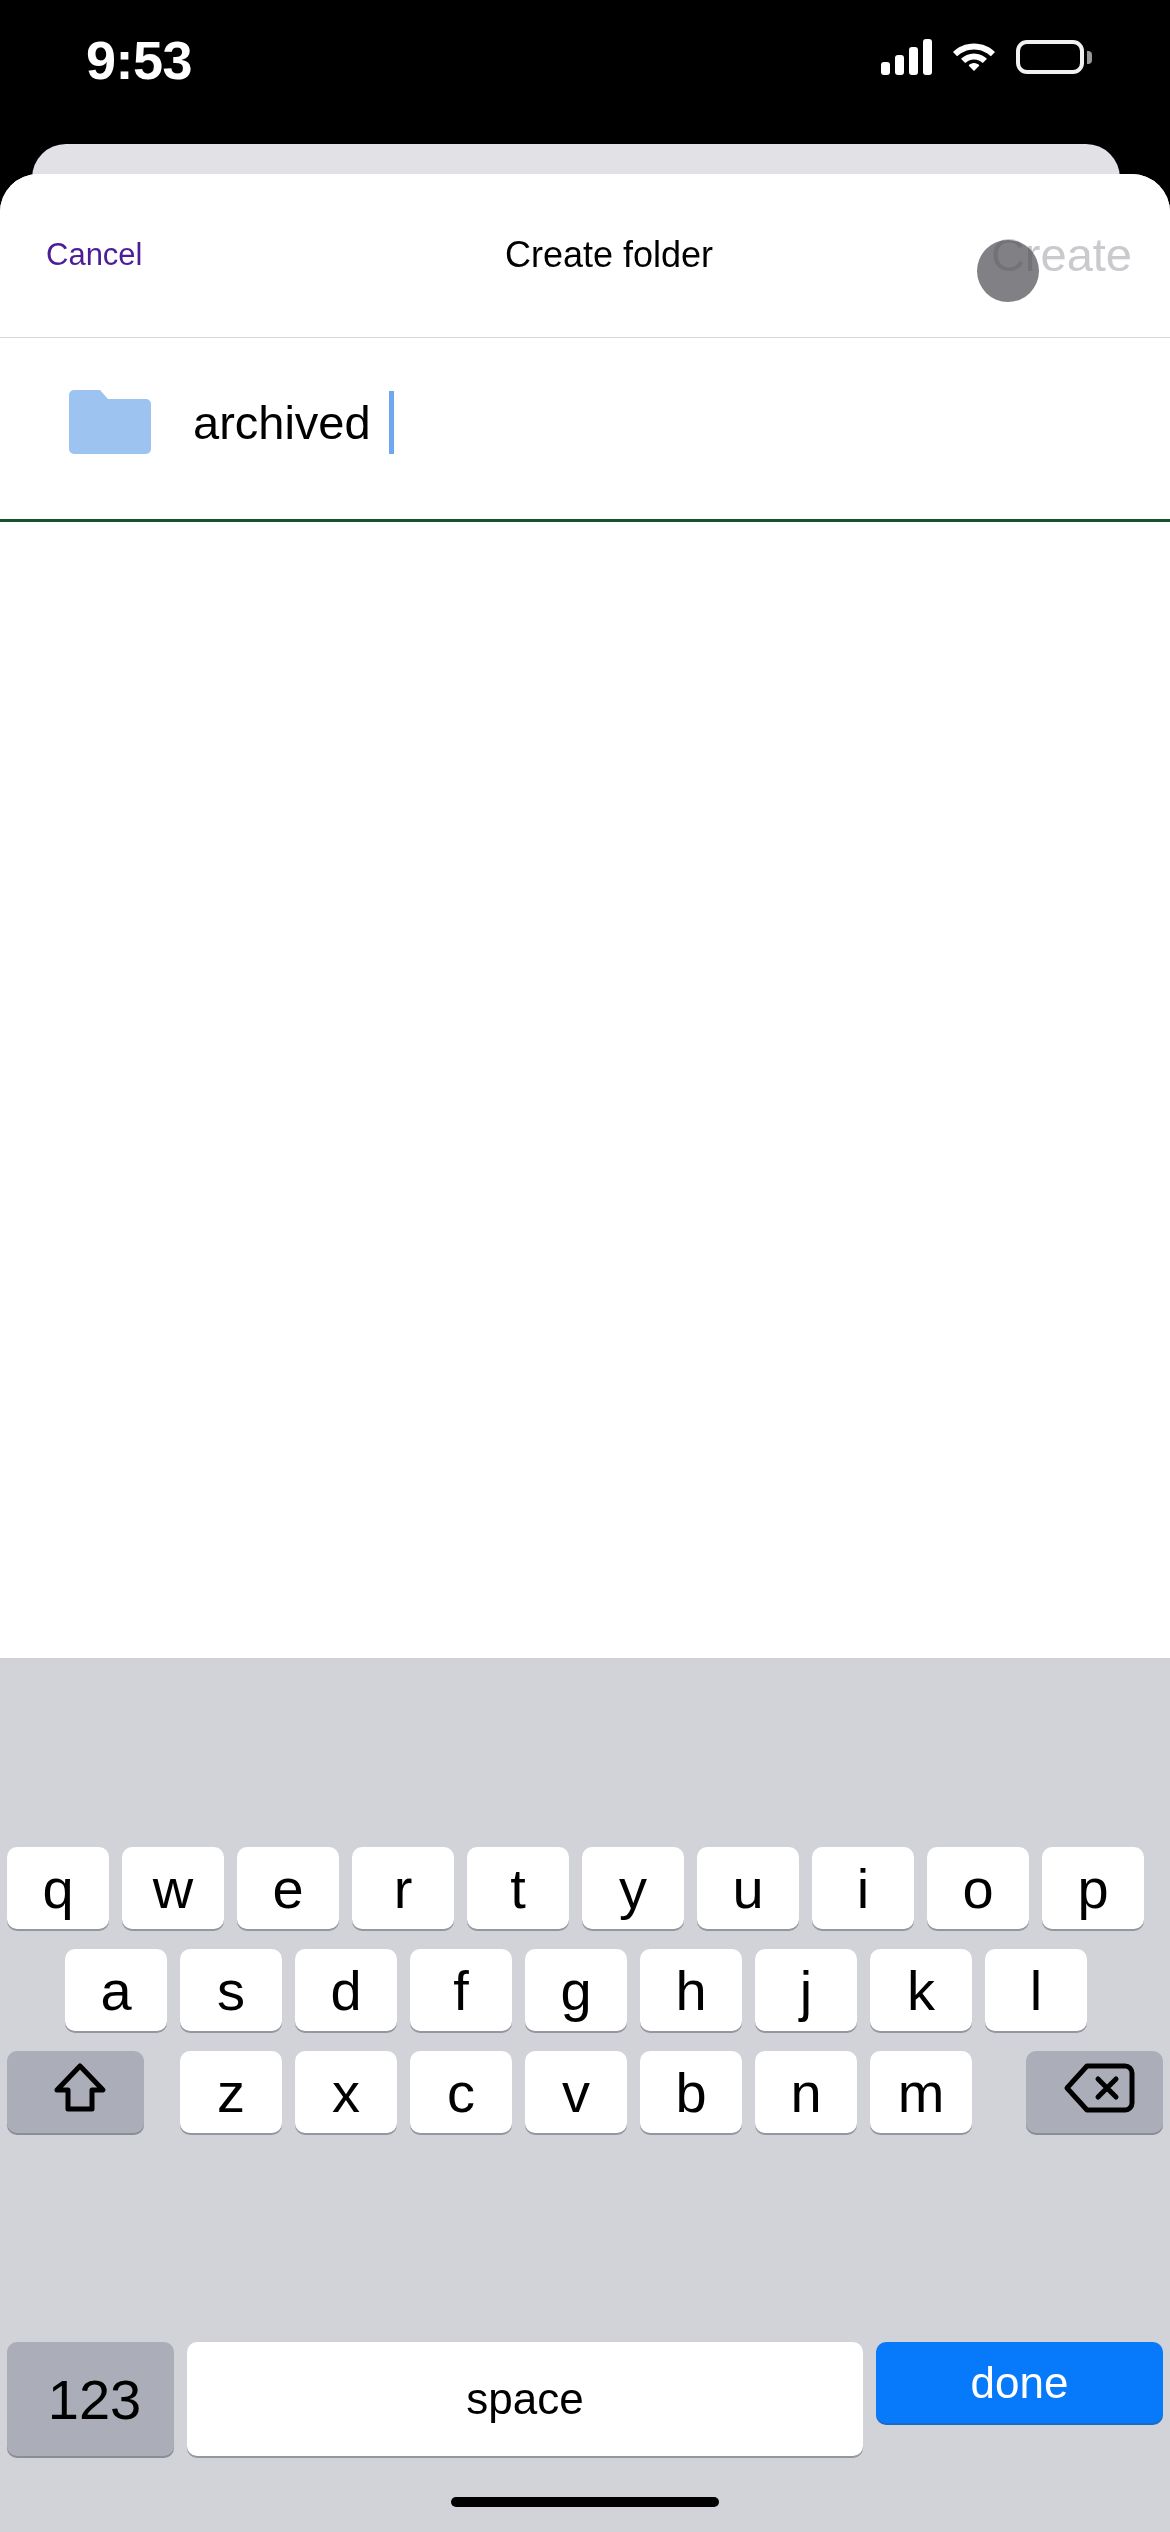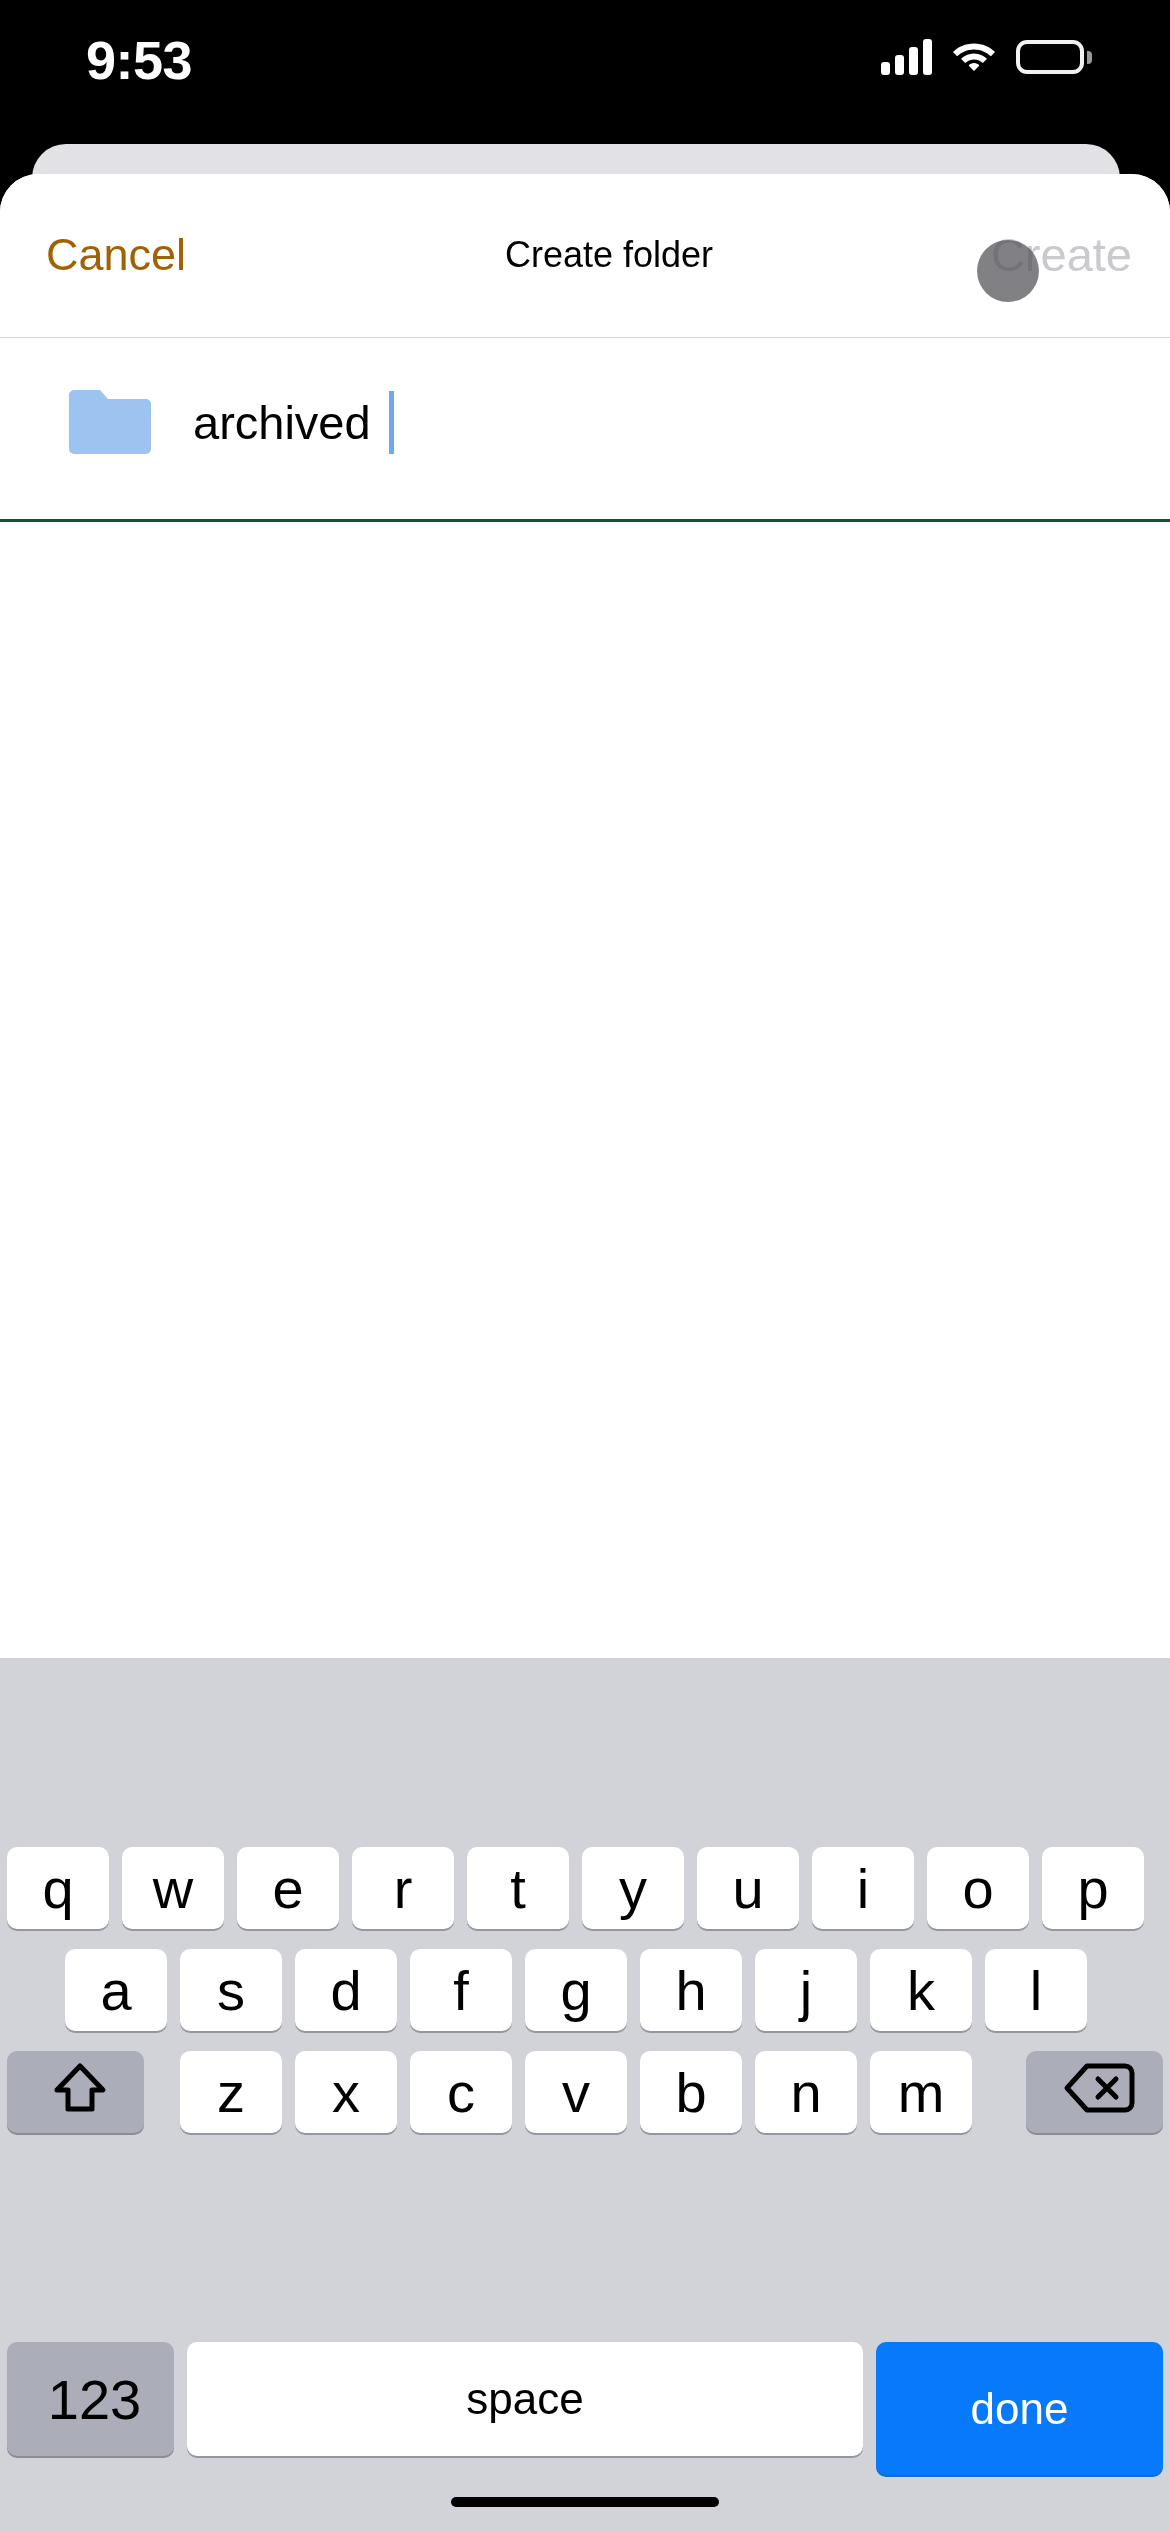--- a/index.html
+++ b/index.html
@@ -83,22 +83,22 @@
   #nav-bar {
     position: absolute;
     left: 0; top: 0;
     width: 1170px; height: 164px;
     background: #ffffff;
     border-bottom: 1px solid #D8D8DC;
   }
   #cancel-button {
     position: absolute;
     left: 46px; top: 50px;
-    font-size: 45px;
-    color: #a16207;
+    font-size: 31px;
+    color: #4c1d95;
     background: none; border: none;
     font-family: "Liberation Sans", sans-serif;
     line-height: 62px;
     cursor: pointer;
     padding: 0;
   }
   #nav-title {
     position: absolute;
     left: 0; top: 50px;
     width: 1170px;
@@ -356,21 +356,21 @@
               <path d="M24 6 H62 A7 7 0 0 1 69 13 V43 A7 7 0 0 1 62 50 H24 L4 28 Z" fill="none" stroke="#000" stroke-width="5" stroke-linejoin="round"></path>
               <path d="M35 19 L53 37 M53 19 L35 37" stroke="#000" stroke-width="5" stroke-linecap="round"></path>
             </svg></span>
         </div>
         <div class="key grey" style="left: 7px; top: 684px; width: 167px; height: 114px;">
           <span>123</span>
         </div>
         <div class="key" id="key-space" style="left: 187px; top: 684px; width: 676px; height: 114px;">
           <span>space</span>
         </div>
-        <div class="key blue" style="left: 876px; top: 684px; width: 287px; height: 133px;">
+        <div class="key blue" style="left: 876px; top: 684px; width: 287px; height: 81px;">
           <span>done</span>
         </div>
       </div>
 
   </div>
 
   <div id="home-indicator"></div>
 
 </div>
 

